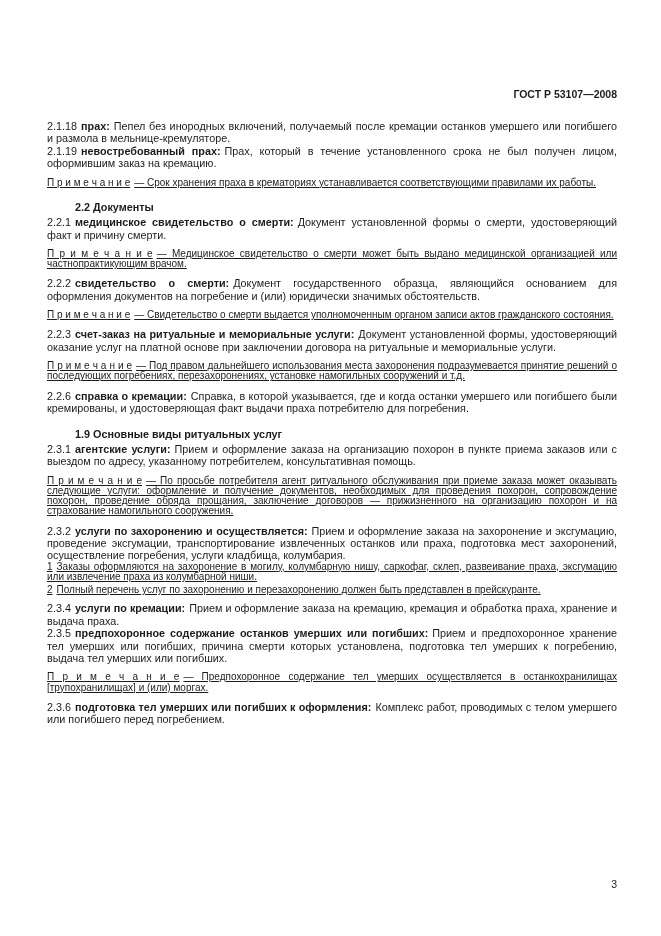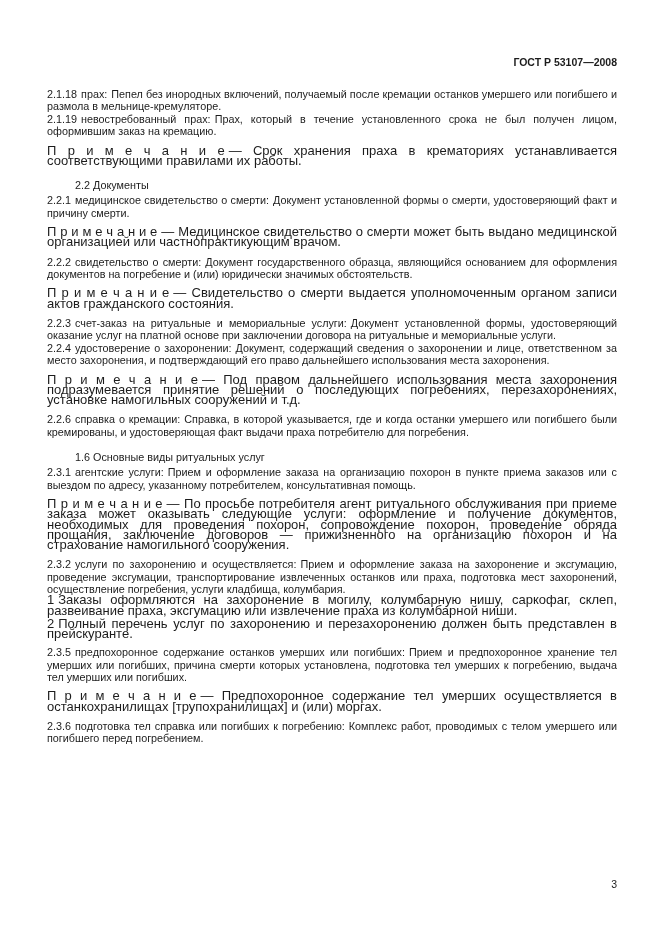--- a/index.html
+++ b/index.html
@@ -7,41 +7,42 @@
     width: 661px; height: 936px;
     background: #f4f4f2;
     font-family: "Liberation Sans", "DejaVu Sans", sans-serif;
     color: #1c1c1c;
   }
   .page {
     position: relative;
     width: 661px; height: 936px;
     box-sizing: border-box;
     background: #ffffff;
-    padding: 56px 44px 0 47px;
+    padding: 88px 44px 0 47px;
     overflow: hidden;
   }
   .doc-header {
     text-align: right;
     font-weight: bold;
     font-size: 10.5px;
     margin-bottom: 20px;
   }
   .content {
     font-size: 10.8px;
     line-height: 12.4px;
     text-align: justify;
   }
   .content p { margin: 0; }
   .num { margin-right: 4px; }
-  .term-label { font-weight: normal; margin-right: 4px; }
-  p.heading { font-weight: normal; text-indent: 28px; margin: 13px 0 3px; }
+  .term-label { font-weight: bold; margin-right: 4px; }
+  p.heading { font-weight: bold; text-indent: 28px; margin: 13px 0 3px; }
   p.note, p.notes-header, p.note-item {
-    font-size: 13px;
+    font-size: 10px;
     line-height: 10.2px;
+    text-decoration: underline;
   }
   p.note { margin: 8px 0; }
   p.notes-header { margin-top: 8px; margin-bottom: 2px; }
   p.note-item { margin-bottom: 3px; }
   p.note-item + p.term { margin-top: 7px; }
   .note-label { margin-right: 4px; }
   .doc-footer {
     position: absolute;
     right: 44px; bottom: 46px;
     font-size: 10.5px;
@@ -57,29 +58,29 @@
   <div class="content">
       <p class="term"><span class="num">2.1.18</span><span class="term-label">прах:</span><span>Пепел без инородных включений, получаемый после кремации останков умершего или погибшего и размола в мельнице-кремуляторе.</span></p>
       <p class="term"><span class="num">2.1.19</span><span class="term-label">невостребованный прах:</span><span>Прах, который в течение установленного срока не был получен лицом, оформившим заказ на кремацию.</span></p>
       <p class="note"><span class="note-label">П р и м е ч а н и е</span><span>— Срок хранения праха в крематориях устанавливается соответствующими правилами их работы.</span></p>
       <p class="heading">2.2 Документы</p>
       <p class="term"><span class="num">2.2.1</span><span class="term-label">медицинское свидетельство о смерти:</span><span>Документ установленной формы о смерти, удостоверяющий факт и причину смерти.</span></p>
       <p class="note"><span class="note-label">П р и м е ч а н и е</span><span>— Медицинское свидетельство о смерти может быть выдано медицинской организацией или частнопрактикующим врачом.</span></p>
       <p class="term"><span class="num">2.2.2</span><span class="term-label">свидетельство о смерти:</span><span>Документ государственного образца, являющийся основанием для оформления документов на погребение и (или) юридически значимых обстоятельств.</span></p>
       <p class="note"><span class="note-label">П р и м е ч а н и е</span><span>— Свидетельство о смерти выдается уполномоченным органом записи актов гражданского состояния.</span></p>
       <p class="term"><span class="num">2.2.3</span><span class="term-label">счет-заказ на ритуальные и мемориальные услуги:</span><span>Документ установленной формы, удостоверяющий оказание услуг на платной основе при заключении договора на ритуальные и мемориальные услуги.</span></p>
-      <p class="term"><span class="num">2.2.4</span><span class="term-label">удостоверение о захоронении:</span><span>Документ, содержащий сведения о захоронении и лице, ответственном за место захоронения, и подтверждающий его право дальнейшего использования места захоронения.</span></p>
       <p class="note"><span class="note-label">П р и м е ч а н и е</span><span>— Под правом дальнейшего использования места захоронения подразумевается принятие решений о последующих погребениях, перезахоронениях, установке намогильных сооружений и т.д.</span></p>
       <p class="term"><span class="num">2.2.6</span><span class="term-label">справка о кремации:</span><span>Справка, в которой указывается, где и когда останки умершего или погибшего были кремированы, и удостоверяющая факт выдачи праха потребителю для погребения.</span></p>
-      <p class="heading">1.6 Основные виды ритуальных услуг</p>
+      <p class="heading">1.9 Основные виды ритуальных услуг</p>
       <p class="term"><span class="num">2.3.1</span><span class="term-label">агентские услуги:</span><span>Прием и оформление заказа на организацию похорон в пункте приема заказов или с выездом по адресу, указанному потребителем, консультативная помощь.</span></p>
       <p class="note"><span class="note-label">П р и м е ч а н и е</span><span>— По просьбе потребителя агент ритуального обслуживания при приеме заказа может оказывать следующие услуги: оформление и получение документов, необходимых для проведения похорон, сопровождение похорон, проведение обряда прощания, заключение договоров — прижизненного на организацию похорон и на страхование намогильного сооружения.</span></p>
       <p class="term"><span class="num">2.3.2</span><span class="term-label">услуги по захоронению и осуществляется:</span><span>Прием и оформление заказа на захоронение и эксгумацию, проведение эксгумации, транспортирование извлеченных останков или праха, подготовка мест захоронений, осуществление погребения, услуги кладбища, колумбария.</span></p>
       <p class="note-item"><span class="num">1</span><span>Заказы оформляются на захоронение в могилу, колумбарную нишу, саркофаг, склеп, развеивание праха, эксгумацию или извлечение праха из колумбарной ниши.</span></p>
       <p class="note-item"><span class="num">2</span><span>Полный перечень услуг по захоронению и перезахоронению должен быть представлен в прейскуранте.</span></p>
+      <p class="term"><span class="num">2.3.4</span><span class="term-label">услуги по кремации:</span><span>Прием и оформление заказа на кремацию, кремация и обработка праха, хранение и выдача праха.</span></p>
       <p class="term"><span class="num">2.3.5</span><span class="term-label">предпохоронное содержание останков умерших или погибших:</span><span>Прием и предпохоронное хранение тел умерших или погибших, причина смерти которых установлена, подготовка тел умерших к погребению, выдача тел умерших или погибших.</span></p>
       <p class="note"><span class="note-label">П р и м е ч а н и е</span><span>— Предпохоронное содержание тел умерших осуществляется в останкохранилищах [трупохранилищах] и (или) моргах.</span></p>
-      <p class="term"><span class="num">2.3.6</span><span class="term-label">подготовка тел справка или погибших к погребению:</span><span>Комплекс работ, проводимых с телом умершего или погибшего перед погребением.</span></p>
+      <p class="term"><span class="num">2.3.6</span><span class="term-label">подготовка тел умерших или погибших к оформления:</span><span>Комплекс работ, проводимых с телом умершего или погибшего перед погребением.</span></p>
     </div>
   <div class="doc-footer">
     <span>3</span>
   </div>
 </div>
 
 </body></html>

